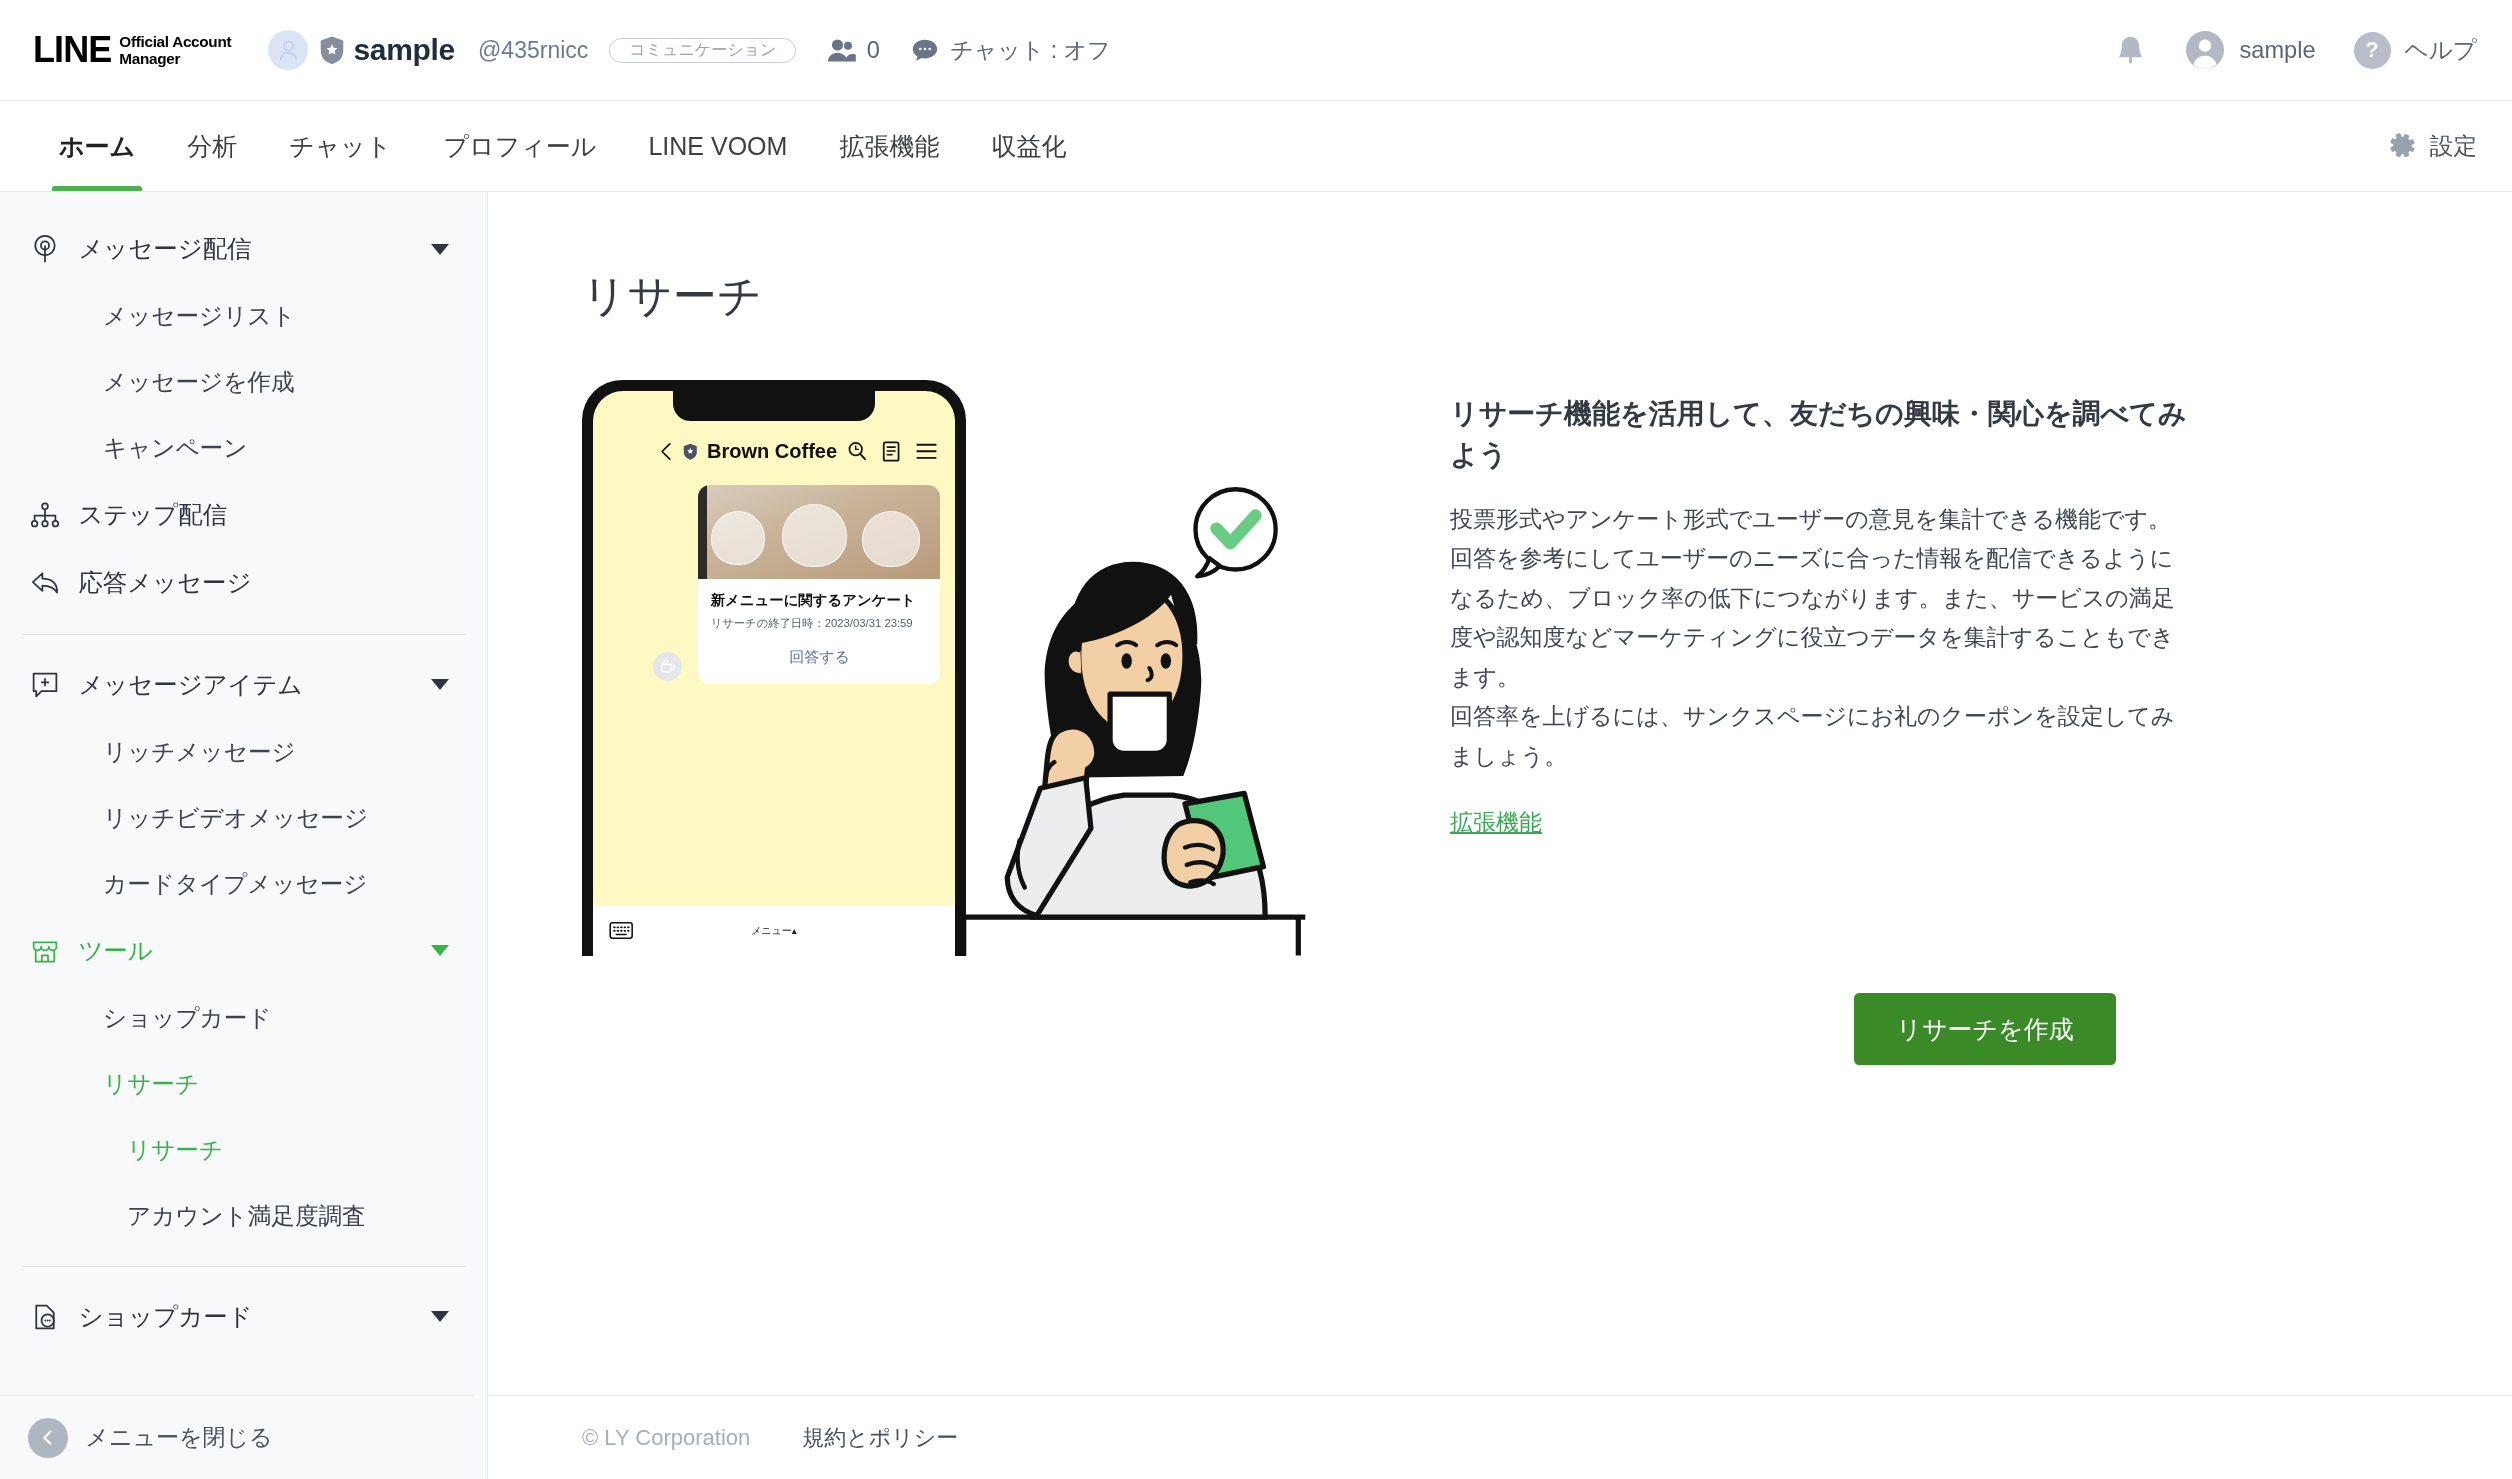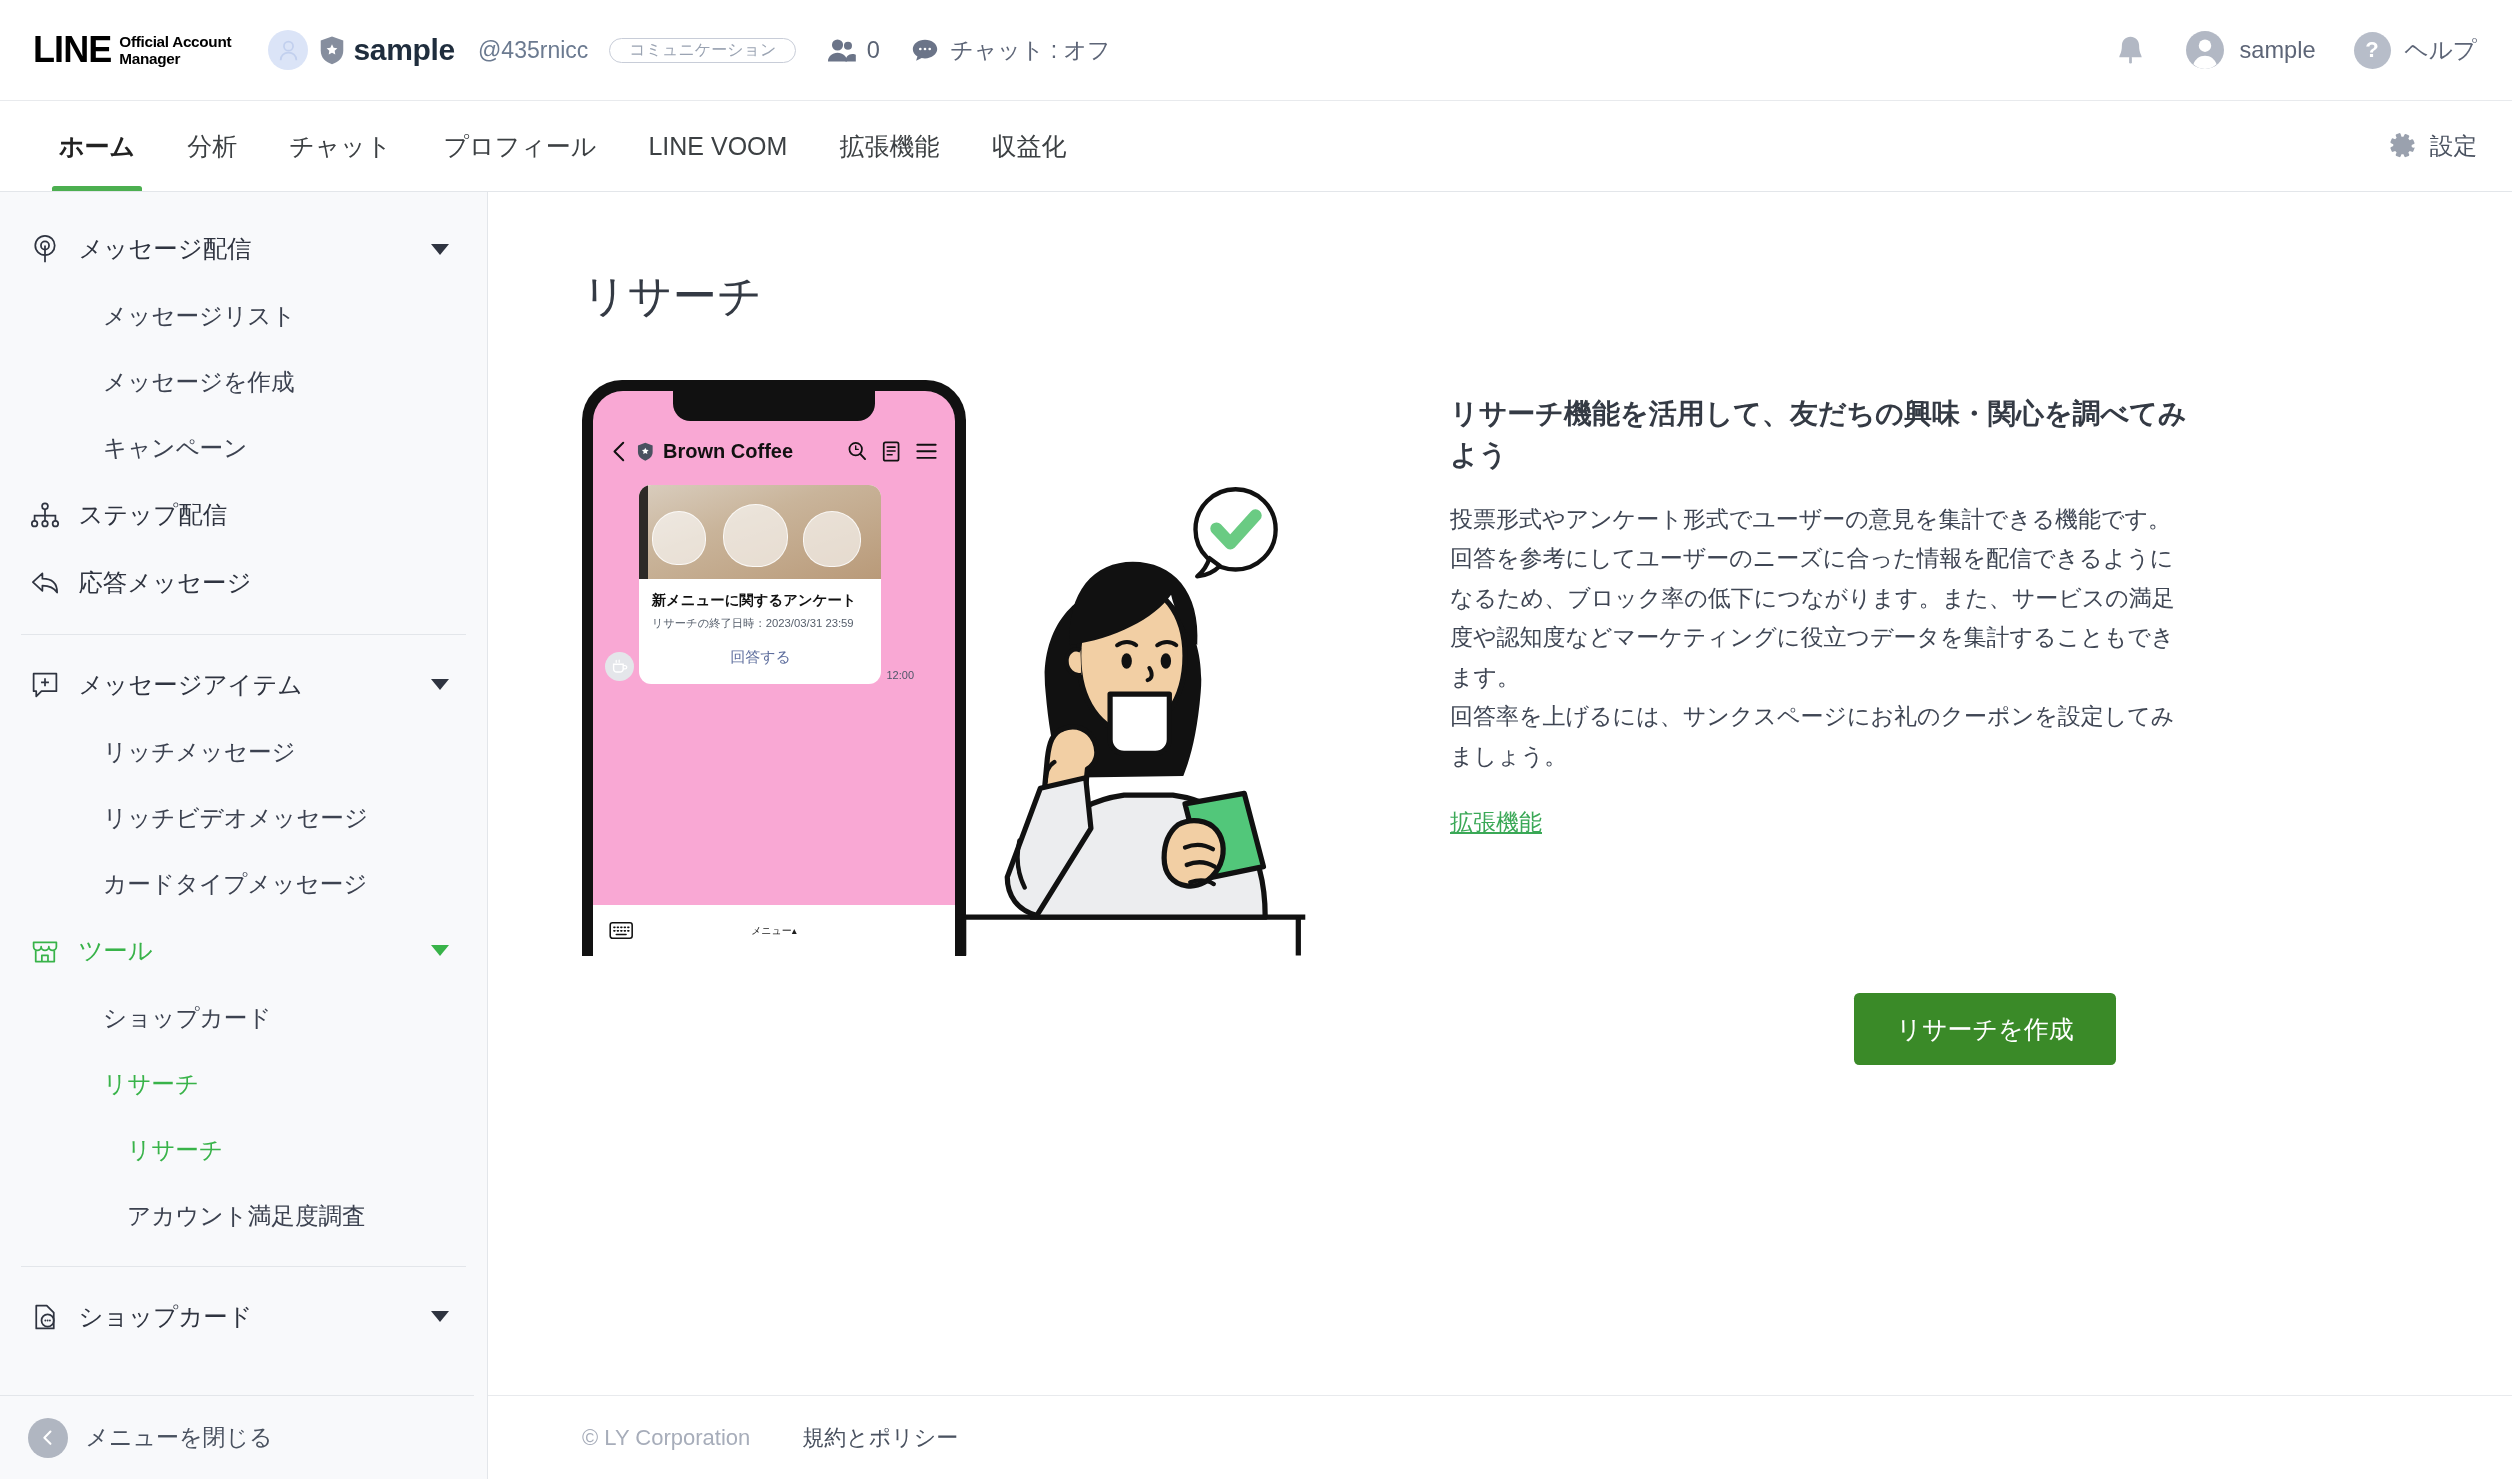--- a/index.html
+++ b/index.html
@@ -179,37 +179,37 @@
   
   .phone {
     position: absolute; left: 0; top: 0;
     width: 384px; height: 576px;
     background: #111; border-radius: 40px 40px 0 0;
     padding: 11.3px 11.3px 0 11.3px;
     overflow: hidden;
   }
   .phone-screen {
     width: 100%; height: 100%;
-    background: #f9a8d4; border-radius: 30px 30px 0 0;
-    position: relative; overflow: hidden;
+    background: #fef9c3; border-radius: 30px 30px 0 0;
+    position: relative; overflow: hidden; padding-left: 48px;
   }
   .notch {
     position: absolute; top: 0; left: 50%; transform: translateX(-50%);
     width: 202px; height: 30px; background: #111;
     border-radius: 0 0 17.4px 17.4px;
   }
   .chat-header {
     display: flex; align-items: center; height: 54px;
     padding: 0 17.4px; margin-top: 33px; gap: 9.6px;
   }
   .ch-title { font-size: 20px; font-weight: 700; color: #111; white-space: nowrap; }
   .ch-icons { margin-left: auto; display: flex; align-items: center; gap: 15.7px; }
 
   .chat-body { padding: 7px 12.2px 0 12.2px; position: relative; }
-  .chat-row { display: flex; align-items: flex-end; gap: 5px; }
+  .chat-row { display: flex; align-items: flex-end; gap: 16px; }
   .chat-ava {
     width: 29px; height: 29px; border-radius: 50%; background: #e4e6ea;
     flex: none; display: flex; align-items: center; justify-content: center;
     margin-bottom: 3.5px;
   }
   .bubble {
     width: 242px; background: #fff; border-radius: 12.2px; overflow: hidden;
     flex: none;
   }
   .bubble-img { height: 94px; position: relative; overflow: hidden; }

